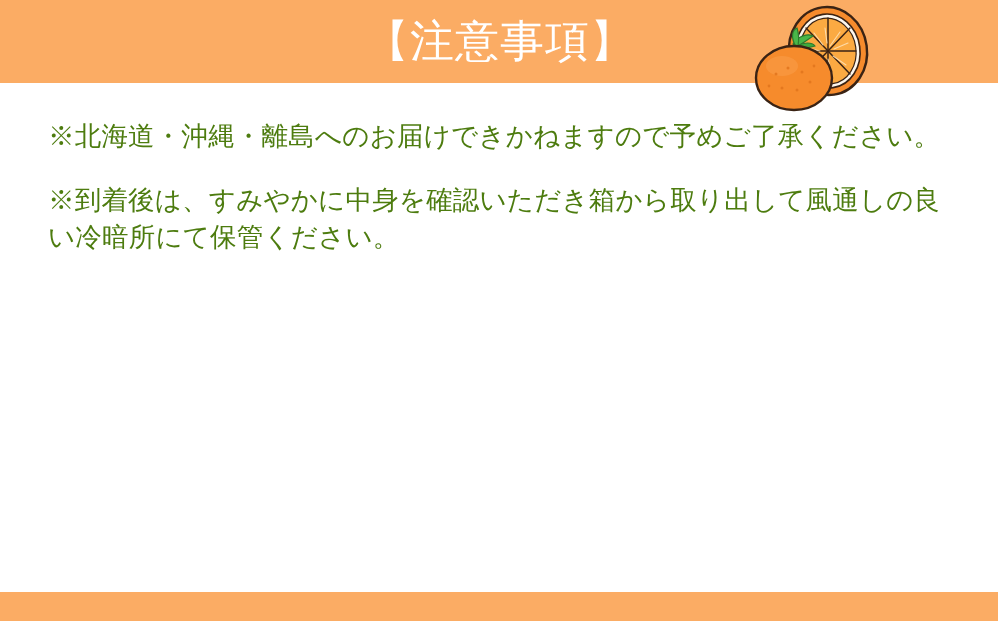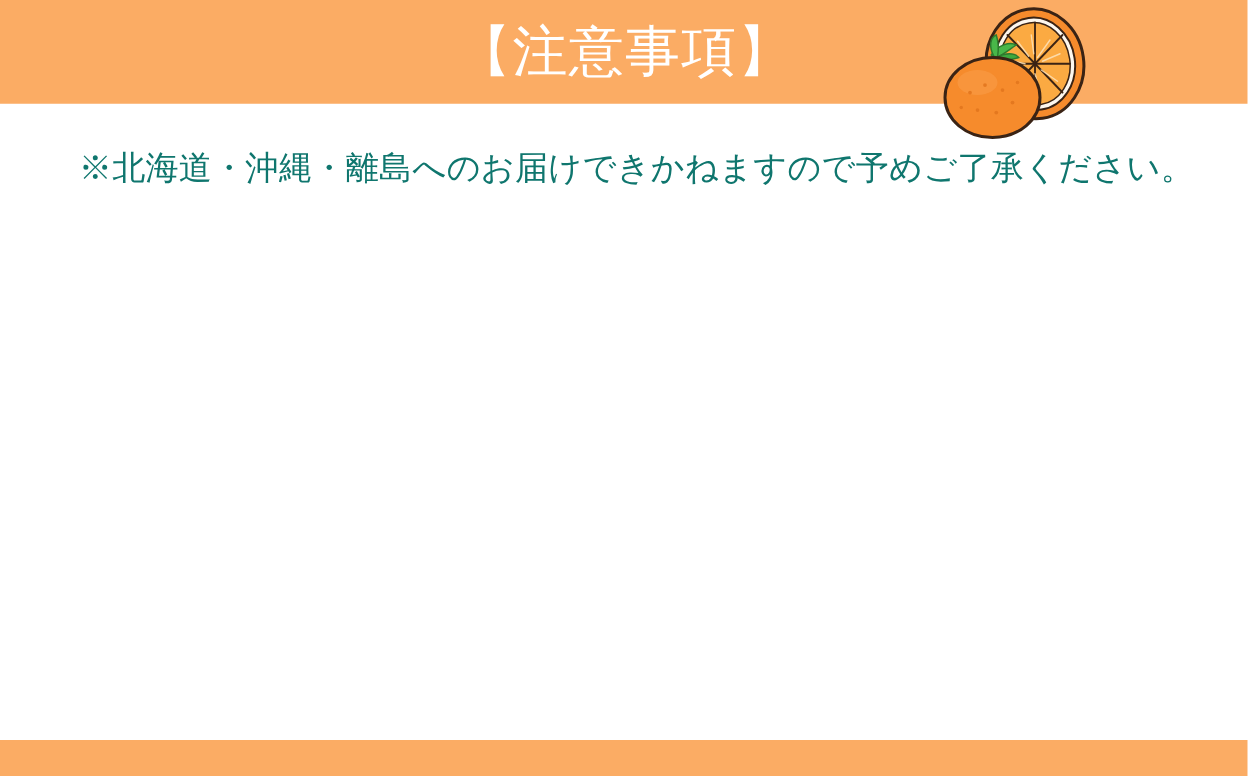--- a/index.html
+++ b/index.html
@@ -61,26 +61,26 @@
 
   
   .notes {
     position: absolute;
     left: 48px;
     top: 118px;
     width: 910px;
   }
 
   .note {
-    color: #0f766e;
-    font-family: Liberation Mono, monospace;
+    color: #4d7c0f;
+    font-family: Liberation Sans, sans-serif;
     font-size: 26.5px;
     line-height: 1.42;
     letter-spacing: 0.2px;
-    margin: 0 0 26px 15px;
+    margin: 0 0 26px 0;
     text-indent: 0;
   }
   .note:last-child { margin-bottom: 0; }
 
   
   .footer-band {
     position: absolute;
     left: 0;
     top: 592px;
     width: 1000px;
@@ -152,17 +152,18 @@
           <circle cx="58" cy="80" r="1.5"></circle>
           <circle cx="17" cy="84" r="1.4"></circle>
           <circle cx="62" cy="64" r="1.4"></circle>
         </g>
       </g>
     </svg>
   </div>
 
   <div class="notes">
     <p class="note">※北海道・沖縄・離島へのお届けできかねますので予めご了承ください。</p>
+    <p class="note">※到着後は、すみやかに中身を確認いただき箱から取り出して風通しの良い冷暗所にて保管ください。</p>
   </div>
 
   <div class="footer-band"></div>
 
 </div>
 
 </body></html>

